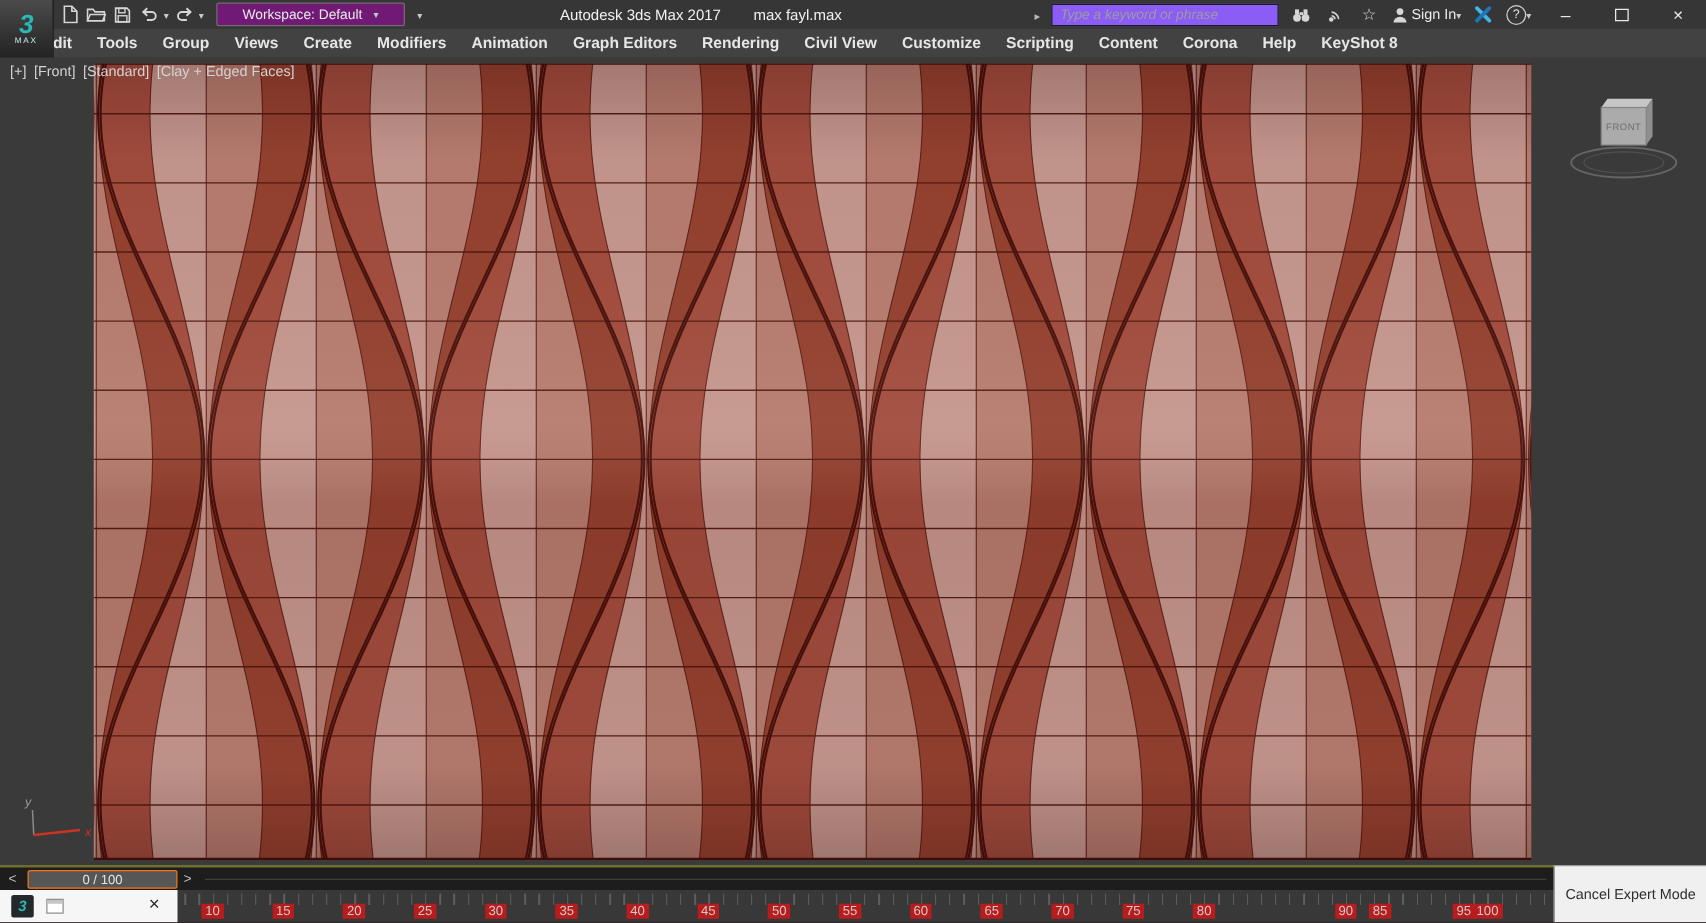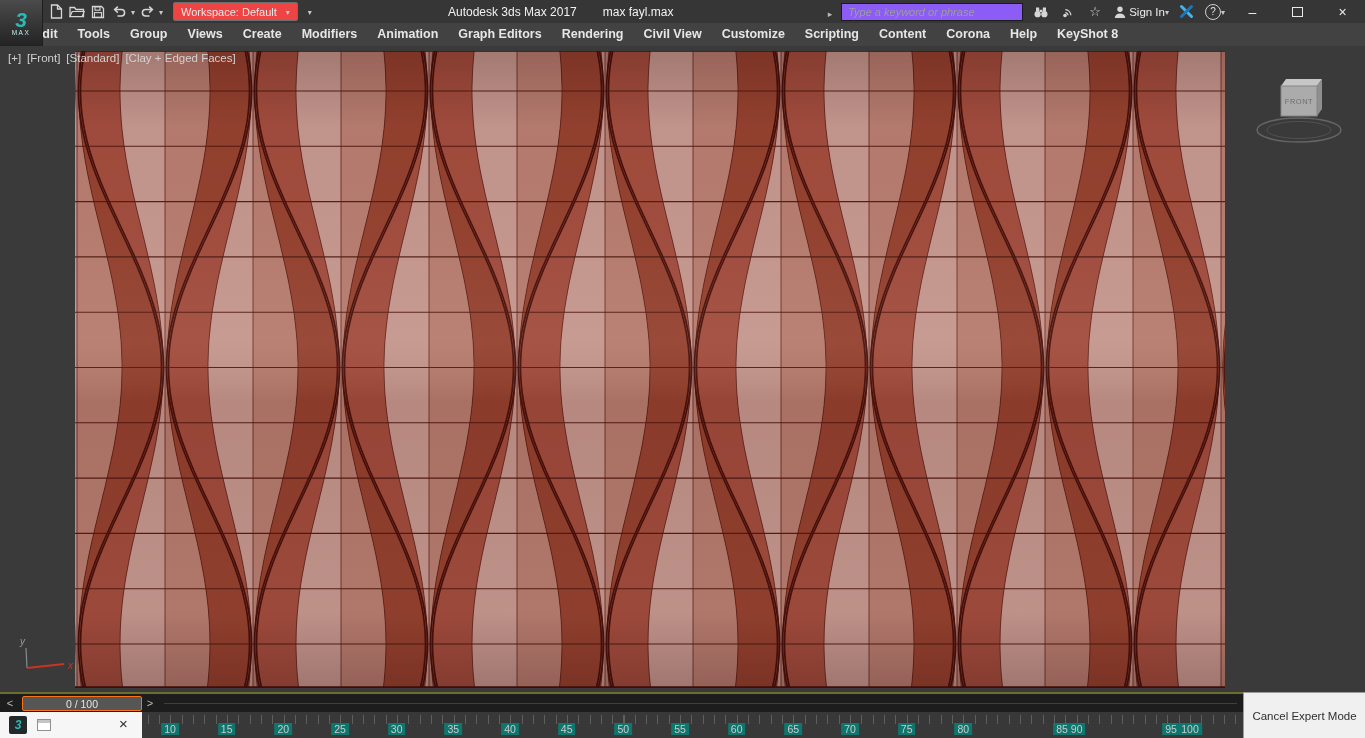--- a/index.html
+++ b/index.html
@@ -10,22 +10,22 @@
   .titlebar{position:absolute;left:0;top:0;right:0;height:23px;background:#363636;}
   .app-logo{position:absolute;left:0;top:0;width:42px;height:46px;z-index:6;
             background:linear-gradient(#4b4b4b,#232323);border-right:1px solid #1e1e1e;
             display:flex;flex-direction:column;align-items:center;justify-content:center;}
   .app-logo .numeral{color:#2cb8b5;font-size:21px;font-weight:bold;font-style:italic;line-height:19px;}
   .app-logo .sub{color:#bfecea;font-size:6.5px;letter-spacing:1.5px;}
   .qat{position:absolute;left:47px;top:0;height:23px;display:flex;align-items:center;gap:3px;z-index:2;}
   .icon-btn{height:20px;min-width:18px;display:flex;align-items:center;justify-content:center;}
   .caret::before{content:"▾";font-size:8px;color:#c9c9c9;}
   .caret{display:inline-block;line-height:10px;}
-  .workspace{margin-left:7px;height:17px;background:#ef4444;border:1px solid #6e6e6e;border-radius:2px;
-             display:flex;align-items:center;gap:9px;padding:0 7px;font-size:11px;color:#e9e9e9;}
+  .workspace{margin-left:7px;height:17px;background:#701a75;border:1px solid #6e6e6e;border-radius:2px;
+             display:flex;align-items:center;gap:9px;padding:0 20px;font-size:11px;color:#e9e9e9;}
   .title-center{position:absolute;left:448px;top:0;height:23px;display:flex;align-items:center;gap:26px;
                 font-size:12px;color:#f2f2f2;z-index:1;}
   .infocenter{position:absolute;right:140px;top:0;height:23px;display:flex;align-items:center;gap:9px;z-index:2;}
   .pre-caret::before{content:"▸";font-size:9px;color:#b8b8b8;}
   .search-input{width:168px;height:16px;background:#8b5cf6;border:1px solid #1c1c1c;color:#ddd;
                 font-size:11px;font-style:italic;padding:0 6px;font-family:"Liberation Sans",sans-serif;box-sizing:content-box;}
   .search-input::placeholder{color:#9d9d9d;font-style:italic;}
   .signin-label{font-size:11.5px;color:#ececec;margin-left:2px;}
   .help-circle{width:14px;height:14px;border:1px solid #cfcfcf;border-radius:50%;color:#e3e3e3;
                font-size:10px;display:flex;align-items:center;justify-content:center;}
@@ -58,21 +58,21 @@
   .tl-btn{position:absolute;top:1px;width:16px;height:15px;color:#bdbdbd;font-size:11px;
           display:flex;align-items:center;justify-content:center;}
   .tl-prev{left:2px;} .tl-next{left:142px;}
   .tl-track{position:absolute;left:164px;right:6px;top:9px;height:1px;background:#3f3f3f;}
 
   .ruler{position:absolute;left:0;top:712px;width:1243px;height:26px;background:#383838;overflow:hidden;}
   .ruler-ticks{position:absolute;left:0;right:0;top:3px;height:9px;
                background:repeating-linear-gradient(90deg,#5e5e5e 0,#5e5e5e 1px,transparent 1px,transparent 11.33px);
                background-position:57px 0;}
   .ruler-label{position:absolute;bottom:3px;transform:translateX(-50%);font-size:10.5px;color:#cbcbcb;
-               background:#0f766e;padding:0 3px;}
+               background:#b91c1c;padding:0 3px;}
 
   .mini-toolbar{position:absolute;left:0;top:712px;width:142px;height:26px;background:#f6f6f6;
                 display:flex;align-items:center;z-index:4;}
   .mini-logo{width:18px;height:18px;margin-left:9px;background:#23282a;border-radius:2px;color:#2cb8b5;
              font-weight:bold;font-style:italic;font-size:12px;display:flex;align-items:center;justify-content:center;}
   .frame-icon{width:12px;height:10px;border:1px solid #8f8f8f;margin-left:10px;position:relative;background:#fff;}
   .frame-icon::before{content:"";position:absolute;left:0;top:0;right:0;height:3px;background:#c5c5c5;}
   .mini-close{position:absolute;left:119px;top:2px;font-size:15px;color:#2a2a2a;line-height:20px;}
 
   .cancel-panel{position:absolute;left:1243px;top:692px;width:122px;height:46px;background:#f0f0f0;
@@ -398,21 +398,21 @@
         <span class="ruler-label" style="left: 453.355px;">35</span>
         <span class="ruler-label" style="left: 510.02px;">40</span>
         <span class="ruler-label" style="left: 566.685px;">45</span>
         <span class="ruler-label" style="left: 623.35px;">50</span>
         <span class="ruler-label" style="left: 680.015px;">55</span>
         <span class="ruler-label" style="left: 736.68px;">60</span>
         <span class="ruler-label" style="left: 793.345px;">65</span>
         <span class="ruler-label" style="left: 850.01px;">70</span>
         <span class="ruler-label" style="left: 906.675px;">75</span>
         <span class="ruler-label" style="left: 963.34px;">80</span>
-        <span class="ruler-label" style="left: 1022px; margin-left: 40px;">85</span>
+        <span class="ruler-label" style="left: 1064px; margin-left: 40px;">85</span>
         <span class="ruler-label" style="left: 1076.67px;">90</span>
         <span class="ruler-label" style="left: 1171px;">95</span>
         <span class="ruler-label" style="left: 1190px;">100</span>
       </div>
   </div>
 
   <div class="mini-toolbar">
     <span class="mini-logo">3</span>
     <span class="frame-icon"></span>
     <span class="mini-close">×</span>

